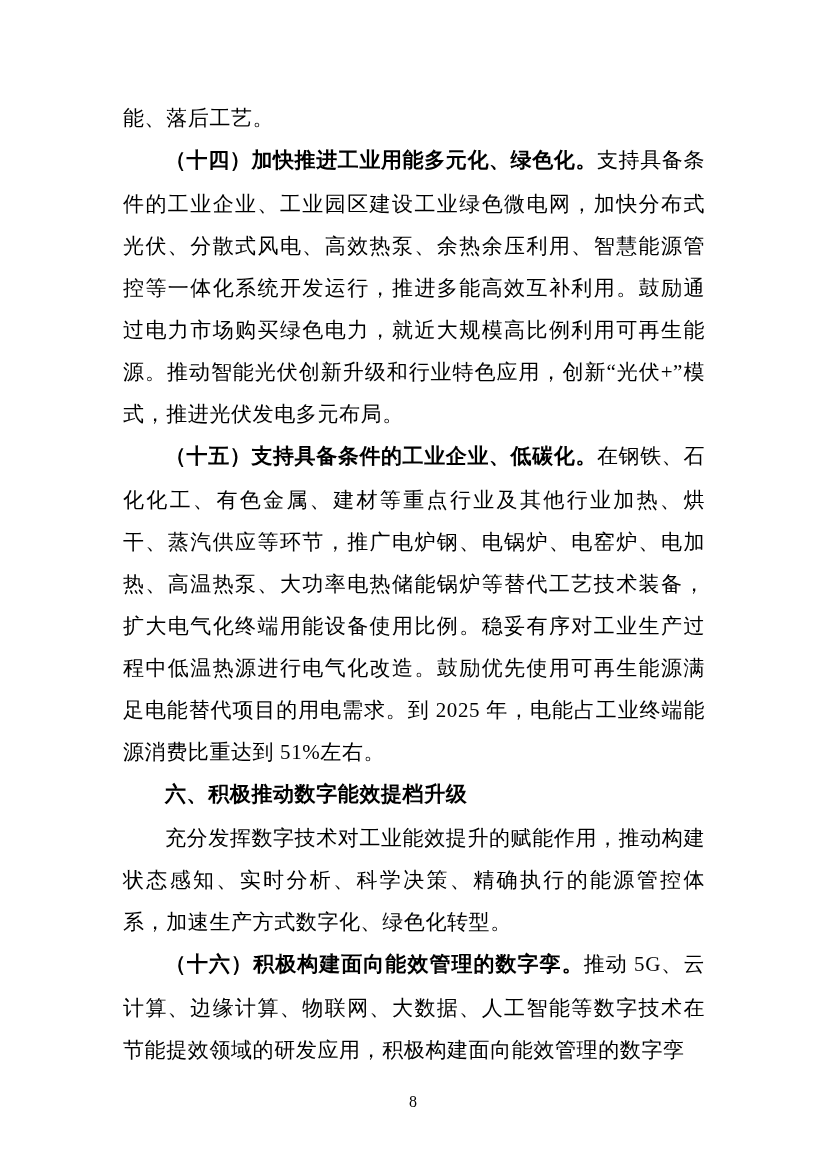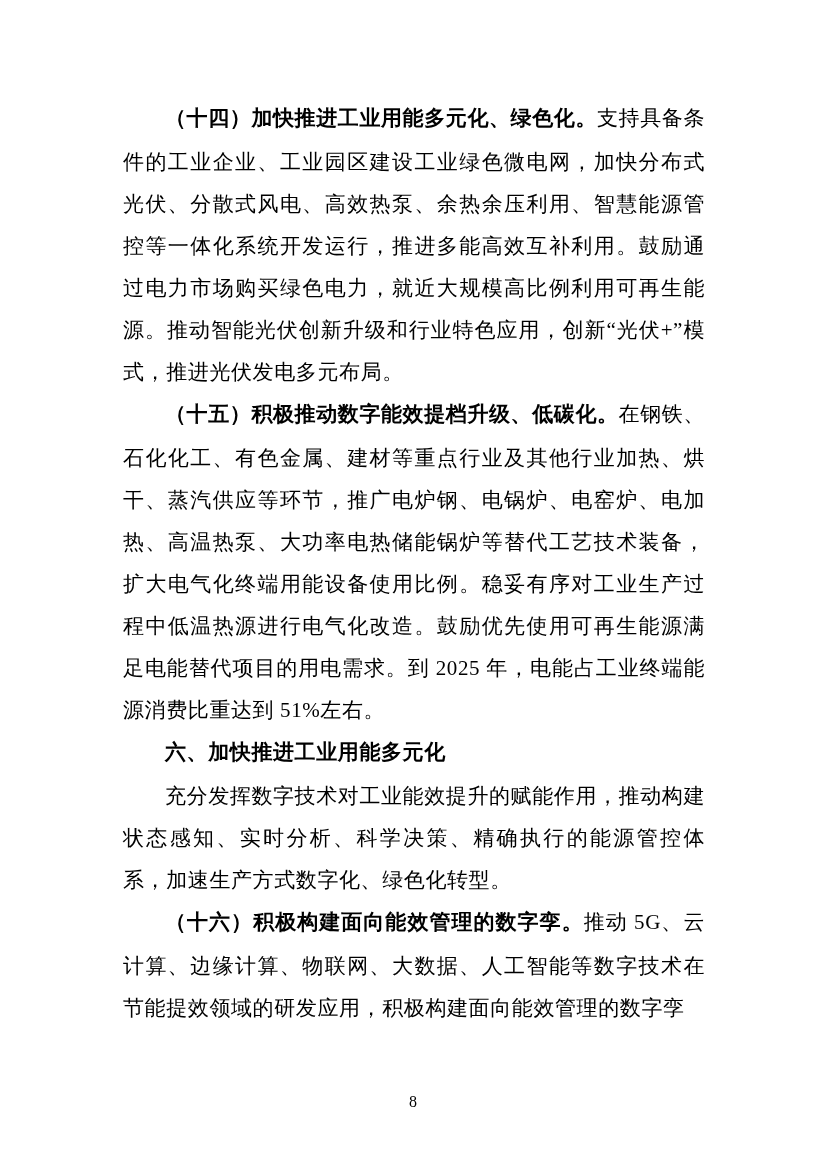--- a/index.html
+++ b/index.html
@@ -47,26 +47,27 @@
     font-size: 16px;
     font-family: "Liberation Serif", "DejaVu Serif", serif;
     color: #000000;
   }
 </style>
 </head>
 <body>
 
 <div class="page">
 
+  <p class="para no-indent"><span class="seg">能、落后工艺。</span></p>
 
   <p class="para"><span class="seg bold">（十四）加快推进工业用能多元化、绿色化。</span><span class="seg">支持具备条件的工业企业、工业园区建设工业绿色微电网，加快分布式光伏、分散式风电、高效热泵、余热余压利用、智慧能源管控等一体化系统开发运行，推进多能高效互补利用。鼓励通过电力市场购买绿色电力，就近大规模高比例利用可再生能源。推动智能光伏创新升级和行业特色应用，创新“光伏+”模式，推进光伏发电多元布局。</span></p>
 
-  <p class="para"><span class="seg bold">（十五）积极推动数字能效提档升级、低碳化。</span><span class="seg">在钢铁、石化化工、有色金属、建材等重点行业及其他行业加热、烘干、蒸汽供应等环节，推广电炉钢、电锅炉、电窑炉、电加热、高温热泵、大功率电热储能锅炉等替代工艺技术装备，扩大电气化终端用能设备使用比例。稳妥有序对工业生产过程中低温热源进行电气化改造。鼓励优先使用可再生能源满足电能替代项目的用电需求。到 2025 年，电能占工业终端能源消费比重达到 51%左右。</span></p>
+  <p class="para"><span class="seg bold">（十五）支持具备条件的工业企业、低碳化。</span><span class="seg">在钢铁、石化化工、有色金属、建材等重点行业及其他行业加热、烘干、蒸汽供应等环节，推广电炉钢、电锅炉、电窑炉、电加热、高温热泵、大功率电热储能锅炉等替代工艺技术装备，扩大电气化终端用能设备使用比例。稳妥有序对工业生产过程中低温热源进行电气化改造。鼓励优先使用可再生能源满足电能替代项目的用电需求。到 2025 年，电能占工业终端能源消费比重达到 51%左右。</span></p>
 
-  <p class="para"><span class="seg bold">六、加快推进工业用能多元化</span></p>
+  <p class="para"><span class="seg bold">六、积极推动数字能效提档升级</span></p>
 
   <p class="para"><span class="seg">充分发挥数字技术对工业能效提升的赋能作用，推动构建状态感知、实时分析、科学决策、精确执行的能源管控体系，加速生产方式数字化、绿色化转型。</span></p>
 
   <p class="para"><span class="seg bold">（十六）积极构建面向能效管理的数字孪。</span><span class="seg">推动 5G、云计算、边缘计算、物联网、大数据、人工智能等数字技术在节能提效领域的研发应用，积极构建面向能效管理的数字孪</span></p>
 
   <div class="page-number">8</div>
 
 </div>
 
 </body></html>

